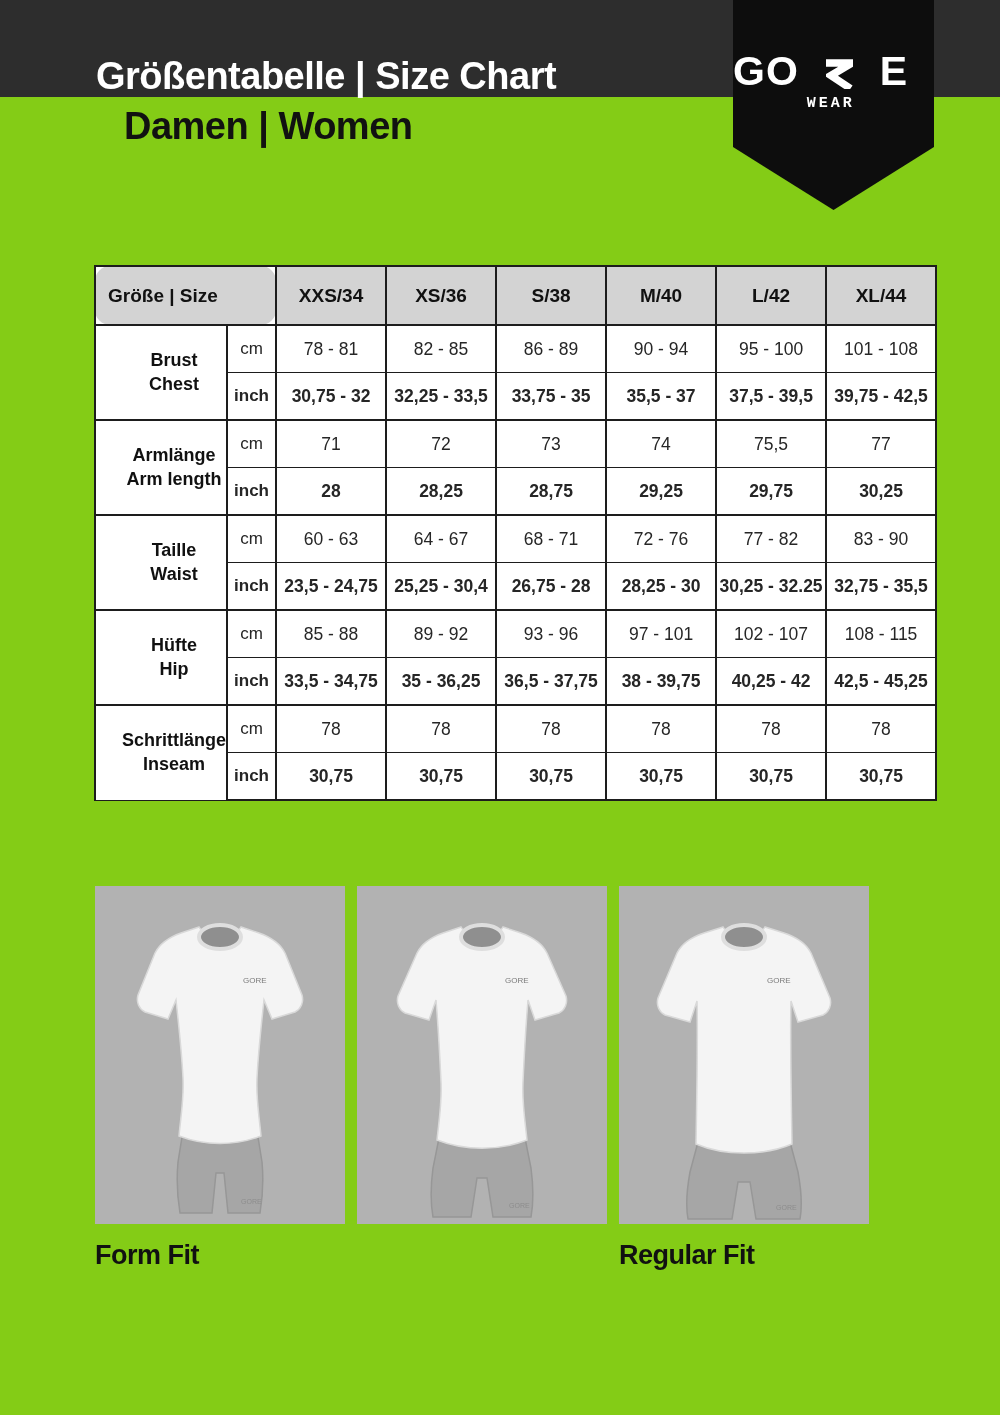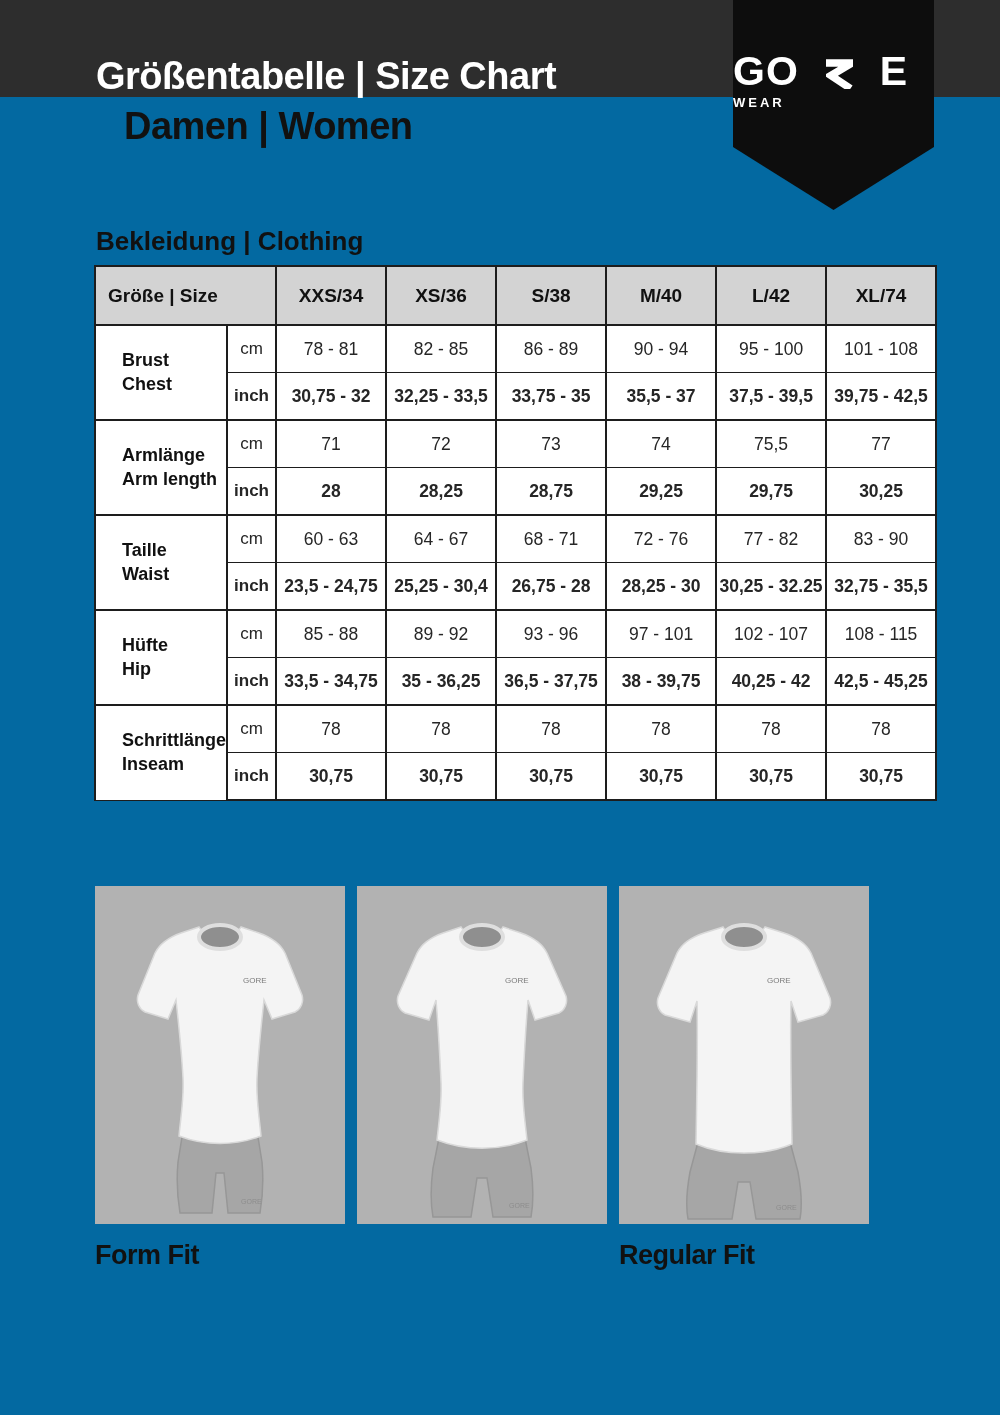--- a/index.html
+++ b/index.html
@@ -1,17 +1,17 @@
 <!DOCTYPE html>
 <html><head>
 <meta charset="utf-8">
 <style>
   html,body { margin:0; padding:0; background:#ffffff; }
   .page {
-    position:relative; width:1000px; height:1415px; background:#0369a1;
+    position:relative; width:1000px; height:1415px; background:#84cc16;
     font-family:"Liberation Sans", sans-serif; color:#1a1a1a; overflow:hidden;
   }
   
   .top-bar { position:absolute; top:0; left:0; width:1000px; height:97px; background:#2d2d2d; }
   .doc-title {
     position:absolute; left:96px; bottom:2px; margin:0;
     color:#ffffff; font-size:38px; font-weight:bold; line-height:1; letter-spacing:-0.5px; white-space:nowrap;
   }
   .doc-subtitle {
     position:absolute; top:106px; left:124px; margin:0;
@@ -19,39 +19,39 @@
   }
   .pennant {
     position:absolute; top:0; left:733px; width:201px; height:210px; background:#0d0d0d;
     clip-path:polygon(0 0, 100% 0, 100% 70%, 50% 100%, 0 70%);
   }
   .logo-wrap { margin:50px auto 0 auto; width:max-content; }
   .logo-row { display:flex; align-items:flex-start; height:42px;gap:24px; }
   .logo-txt { color:#ffffff; font-size:41px; font-weight:bold; line-height:42px; letter-spacing:1px; }
   .logo-r-icon { margin:9px 3px 0 3px; display:block; }
   .logo-reg { color:#ffffff; font-size:14px; font-weight:bold; line-height:14px; margin-top:5px; margin-left:2px; }
-  .logo-wear { color:#ffffff; font-size:13px; font-weight:bold; letter-spacing:3px; text-align:left; padding-right:16px; margin-top:3px; }
+  .logo-wear { color:#ffffff; font-size:15px; font-weight:bold; letter-spacing:3px; text-align:center; padding-right:16px; margin-top:3px;font-family:Liberation Mono, monospace; }
   
   .section-heading {
     position:absolute; top:226px; left:96px; margin:0;
     font-size:26px; font-weight:bold; color:#111111;
   }
   
   .size-table {
     position:absolute; top:265px; left:94px;
     border-collapse:collapse; background:#ffffff; table-layout:fixed;
   }
   .size-table th, .size-table td { border:2px solid #1d1d1d; padding:0; text-align:center; }
   .size-table th {
     background:#d3d3d3; height:57px; font-size:19px; font-weight:bold; color:#111111;
   }
-  .size-table th.corner { text-align:left; padding-left:12px; }
+  .size-table th.corner { text-align:left; padding-left:12px;border-radius:15px; }
   .size-table td { height:46px; font-size:17.5px; color:#262626; }
   .size-table td.rowlabel {
-    text-align:left; padding-left:26px; font-size:18px; font-weight:bold; color:#111111; line-height:1.3;
+    text-align:center; padding-left:26px; font-size:18px; font-weight:bold; color:#111111; line-height:1.3;
   }
   .size-table td.rowlabel span { display:block; }
   .size-table td.unit { font-size:17px; color:#262626; }
   .size-table tr.g1 td { border-bottom-width:1px; }
   .size-table tr.sub td { border-top-width:1px;font-weight:bold; }
   
   .fits {
     position:absolute; top:886px; left:95px; width:774px;
     display:flex; justify-content:space-between;
   }
@@ -76,42 +76,41 @@
         <svg class="logo-r-icon" width="27" height="30" viewBox="0 0 27 30" aria-hidden="true">
           <path d="M0 4 H26 L5 16.5 L24.5 29.5" fill="none" stroke="#ffffff" stroke-width="7.5"></path>
         </svg>
         <span class="logo-txt">E</span>
         <span class="logo-reg">®</span>
       </div>
       <div class="logo-wear">WEAR</div>
     </div>
   </div>
 
-  <h3 class="section-heading">Bekleidung | Clothing</h3>
 
   <table class="size-table">
     <colgroup>
       <col style="width:120px">
         <col style="width:49px">
       <col style="width:110px">
         <col style="width:110px">
         <col style="width:110px">
       <col style="width:110px">
         <col style="width:110px">
         <col style="width:110px">
     </colgroup>
     <tbody>
     <tr>
       <th class="corner" colspan="2">Größe | Size</th>
       <th>XXS/34</th>
       <th>XS/36</th>
       <th>S/38</th>
       <th>M/40</th>
       <th>L/42</th>
-      <th>XL/74</th>
+      <th>XL/44</th>
     </tr>
 
     <tr class="g1">
       <td class="rowlabel" rowspan="2">
         <span>Brust</span>
         <span>Chest</span>
       </td>
       <td class="unit">cm</td>
       <td>78 - 81</td>
       <td>82 - 85</td>

